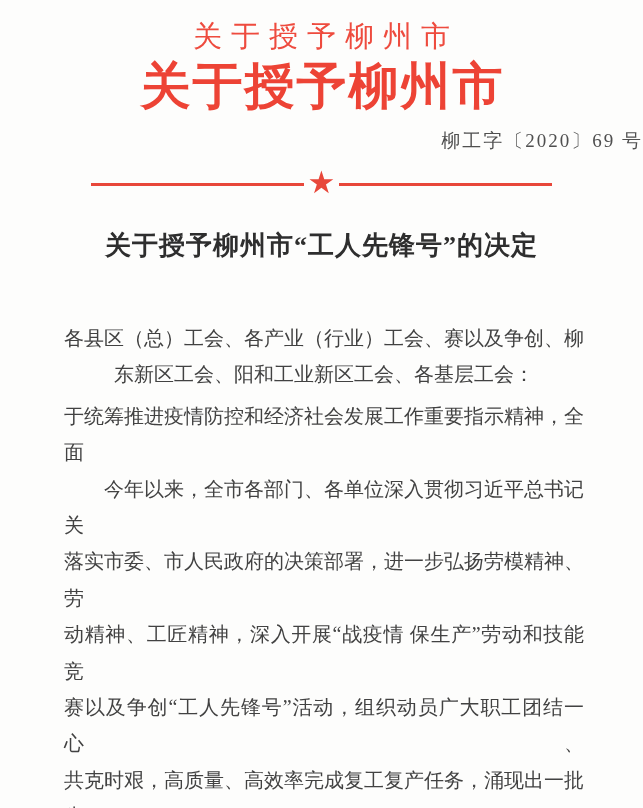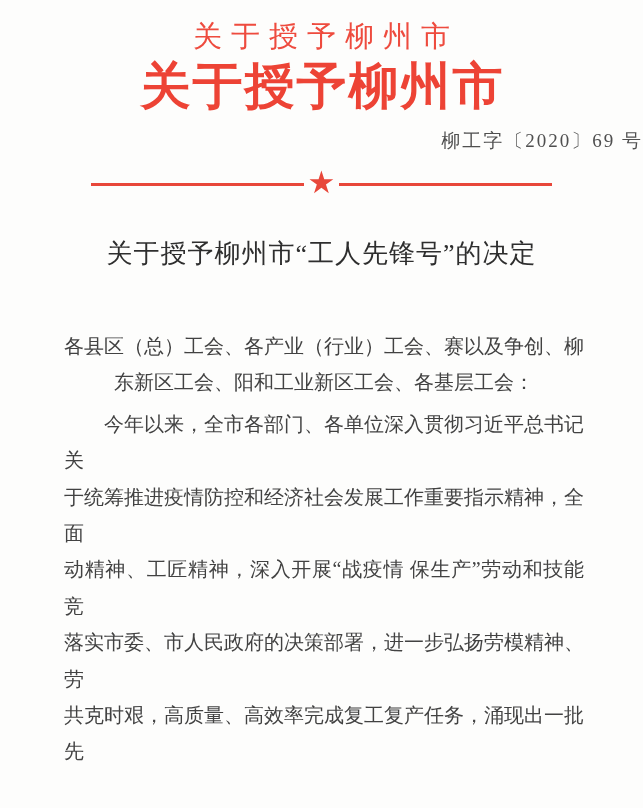--- a/index.html
+++ b/index.html
@@ -60,24 +60,24 @@
   }
   .divider .star {
     color: #e8473a;
     font-size: 31px;
     line-height: 30px;
     margin: 0 4px;
     transform: translateY(-1px);
   }
   
   .doc-title {
-    margin: 40px 0 0 0;
+    margin: 32px 0 0 0;
     text-align: center;
     font-size: 26px;
-    font-weight: 400;
+    font-weight: 700;
     color: #2e2e2e;
     letter-spacing: 1px;
     line-height: 30px;
   }
   
   .doc-body {
     width: 520px;
     margin: 59px 0 0 64px;
     font-size: 20px;
     color: #424242;
@@ -119,23 +119,24 @@
   <h1 class="doc-title">关于授予柳州市“工人先锋号”的决定</h1>
 
   <div class="doc-body">
 
     <div class="salutation">
       <div class="line fill">各县区（总）工会、各产业（行业）工会、赛以及争创、柳</div>
       <div class="line">东新区工会、阳和工业新区工会、各基层工会：</div>
     </div>
 
     <div class="paragraph">
+      <div class="line fill">于统筹推进疫情防控和经济社会发展工作重要指示精神，全面</div>
       <div class="line fill indent">今年以来，全市各部门、各单位深入贯彻习近平总书记关</div>
-      <div class="line fill">于统筹推进疫情防控和经济社会发展工作重要指示精神，全面</div>
+      <div class="line fill">落实市委、市人民政府的决策部署，进一步弘扬劳模精神、劳</div>
       <div class="line fill">动精神、工匠精神，深入开展“战疫情 保生产”劳动和技能竞</div>
-      <div class="line fill">落实市委、市人民政府的决策部署，进一步弘扬劳模精神、劳</div>
+      <div class="line fill">赛以及争创“工人先锋号”活动，组织动员广大职工团结一心、</div>
       <div class="line fill">共克时艰，高质量、高效率完成复工复产任务，涌现出一批先</div>
 
     </div>
 
   </div>
 
 </div>
 
 </body></html>

